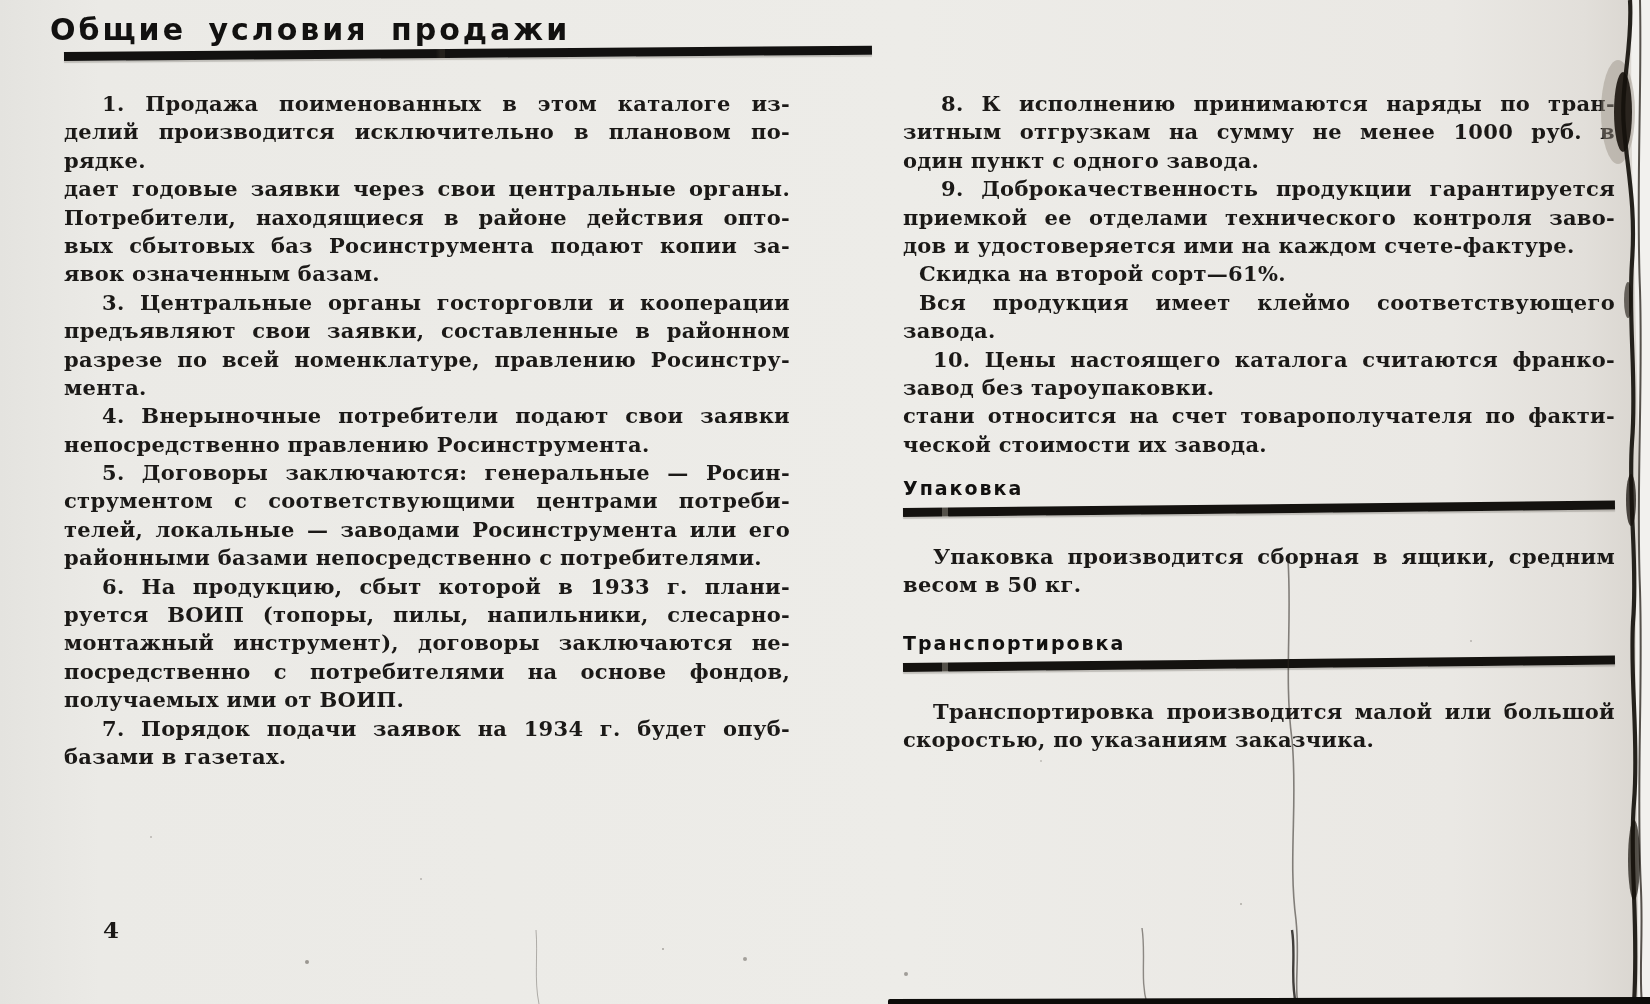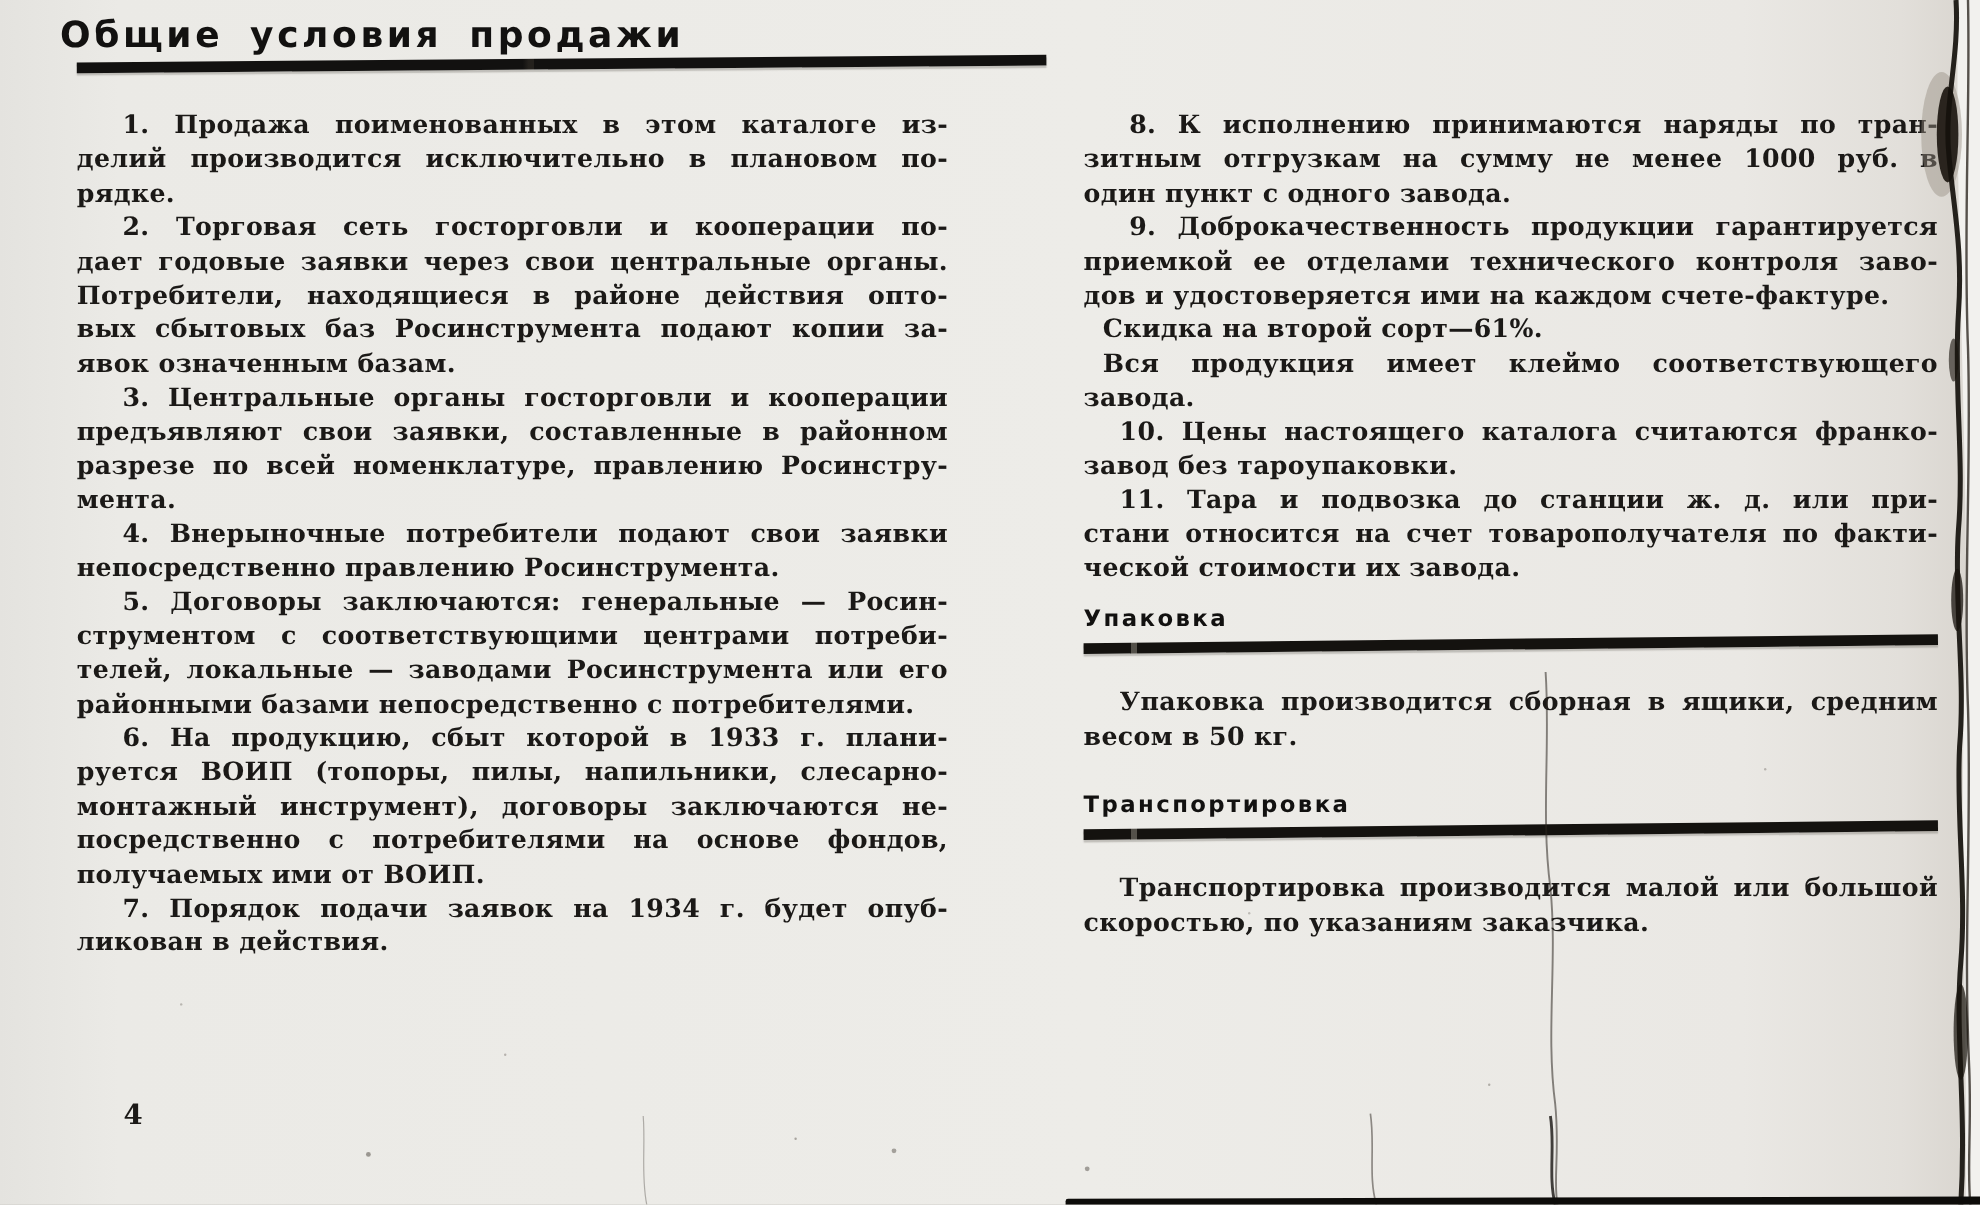--- a/index.html
+++ b/index.html
@@ -86,21 +86,20 @@
   <div class="title">Общие условия продажи</div>
   <div class="title-rule"></div>
 
   <div class="col col-left">
       <div class="para">
         <div class="line" style="text-indent: 38px;">1. Продажа поименованных в этом каталоге из-</div>
         <div class="line">делий производится исключительно в плановом по-</div>
         <div class="line last">рядке.</div>
       </div>
       <div class="para">
-        <div class="line" style="text-indent: 38px;">2. Торговая сеть госторговли и кооперации по-</div>
         <div class="line">дает годовые заявки через свои центральные органы.</div>
         <div class="line">Потребители, находящиеся в районе действия опто-</div>
         <div class="line">вых сбытовых баз Росинструмента подают копии за-</div>
         <div class="line last">явок означенным базам.</div>
       </div>
       <div class="para">
         <div class="line" style="text-indent: 38px;">3. Центральные органы госторговли и кооперации</div>
         <div class="line">предъявляют свои заявки, составленные в районном</div>
         <div class="line">разрезе по всей номенклатуре, правлению Росинстру-</div>
         <div class="line last">мента.</div>
@@ -117,21 +116,21 @@
       </div>
       <div class="para">
         <div class="line" style="text-indent: 38px;">6. На продукцию, сбыт которой в 1933 г. плани-</div>
         <div class="line">руется ВОИП (топоры, пилы, напильники, слесарно-</div>
         <div class="line">монтажный инструмент), договоры заключаются не-</div>
         <div class="line">посредственно с потребителями на основе фондов,</div>
         <div class="line last">получаемых ими от ВОИП.</div>
       </div>
       <div class="para">
         <div class="line" style="text-indent: 38px;">7. Порядок подачи заявок на 1934 г. будет опуб-</div>
-        <div class="line last">ликован в действия.</div>
+        <div class="line last">базами в газетах.</div>
       </div>
     </div>
 
   <div class="col col-right">
     <div>
         <div class="para">
           <div class="line" style="text-indent: 38px;">8. К исполнению принимаются наряды по тран-</div>
           <div class="line">зитным отгрузкам на сумму не менее 1000 руб. в</div>
           <div class="line last">один пункт с одного завода.</div>
         </div>
@@ -145,21 +144,20 @@
         </div>
         <div class="para">
           <div class="line" style="text-indent: 16px;">Вся продукция имеет клеймо соответствующего</div>
           <div class="line last">завода.</div>
         </div>
         <div class="para">
           <div class="line" style="text-indent: 30px;">10. Цены настоящего каталога считаются франко-</div>
           <div class="line last">завод без тароупаковки.</div>
         </div>
         <div class="para">
-          <div class="line" style="text-indent: 30px;">11. Тара и подвозка до станции ж. д. или при-</div>
           <div class="line">стани относится на счет товарополучателя по факти-</div>
           <div class="line last">ческой стоимости их завода.</div>
         </div>
       </div>
 
     <div class="section">
       <div class="sec-heading">Упаковка</div>
       <div class="sec-rule"></div>
       <div class="sec-paras">
           <div class="para">

